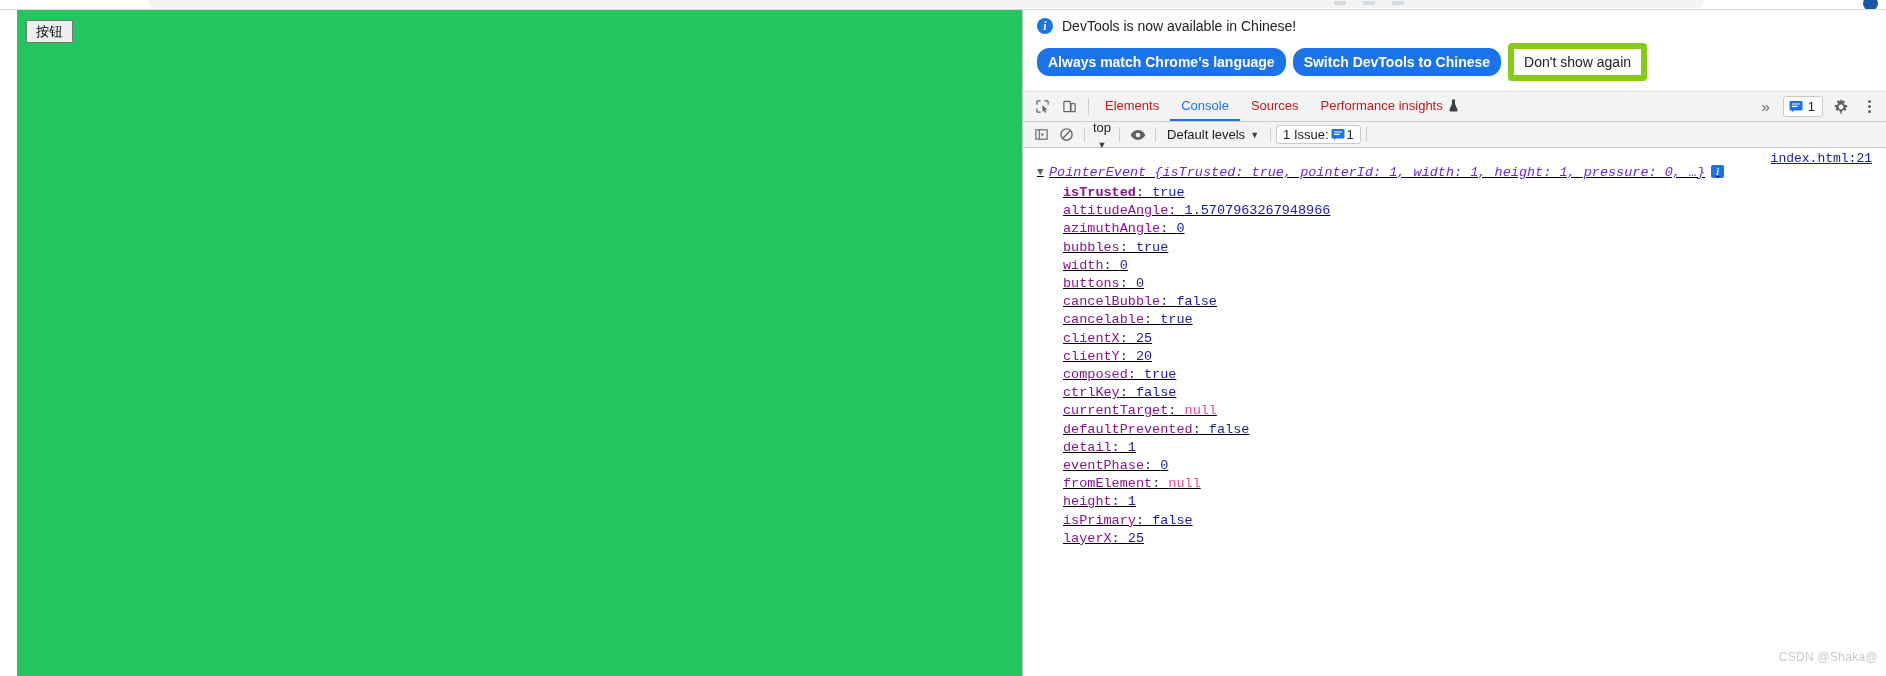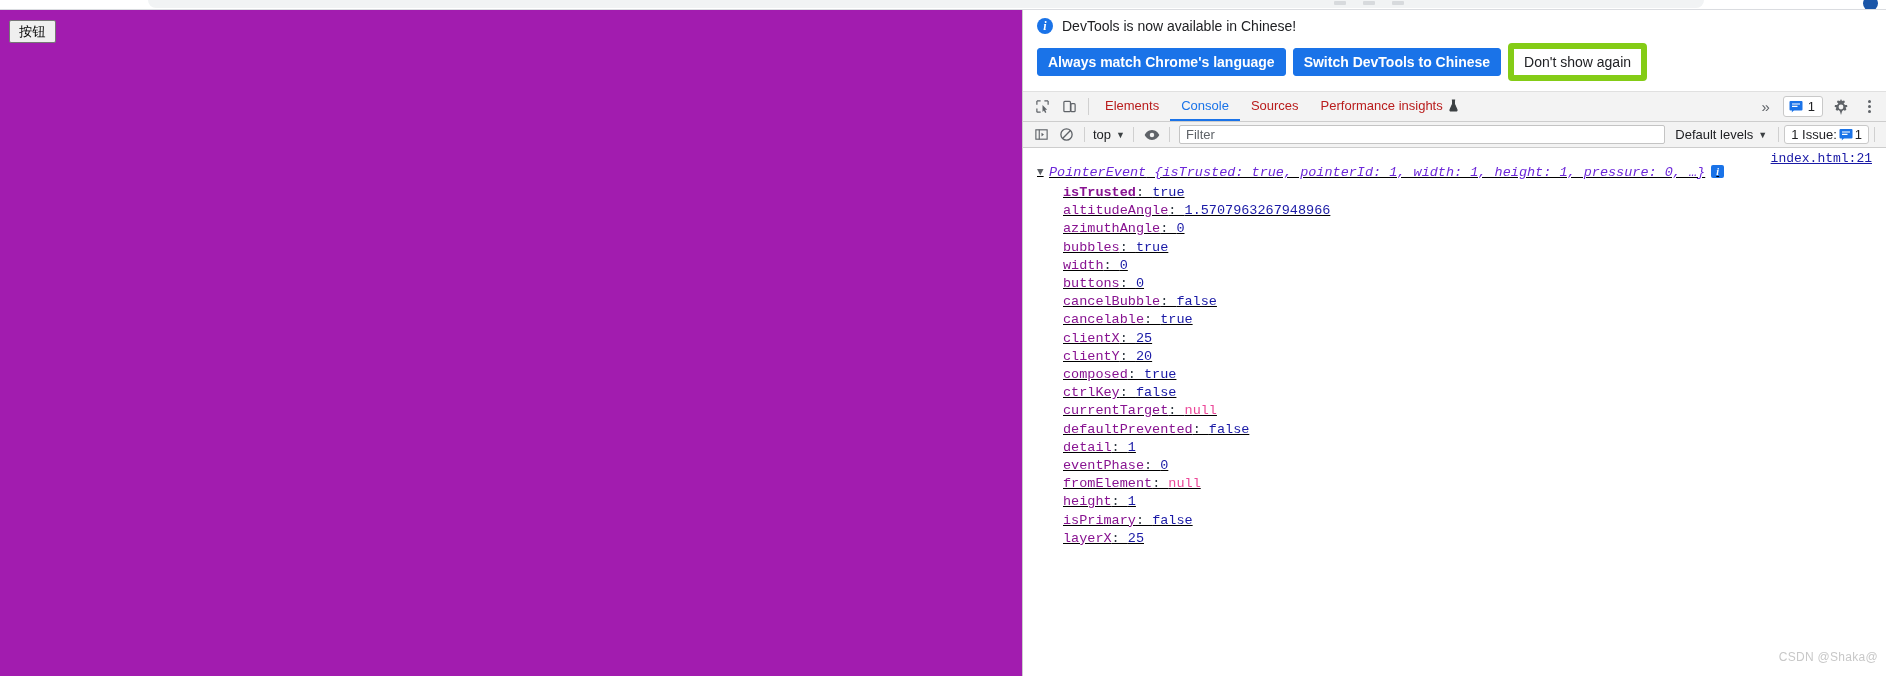--- a/index.html
+++ b/index.html
@@ -28,23 +28,23 @@
     position: absolute; right: 8px; top: -4px; width: 15px; height: 15px;
     border-radius: 50%; background: #1a56a8;
   }
   .chrome-sep {
     position: absolute; left: 0; top: 9px; width: 1886px; height: 1px;
     background: #dadce0;
   }
 
   
   .page-viewport {
-    position: absolute; left: 0; top: 10px;
+    position: absolute; left: 17px; top: 10px;
     width: 1022px; height: 666px;
-    background: #a21caf;
+    background: #22c55e;
     overflow: hidden;
   }
   .page-button {
     position: absolute; left: 9px; top: 10px;
     font-family: "Liberation Sans", sans-serif;
     font-size: 13.3px; line-height: 1;
     color: #000000;
     background: #efefef;
     border: 1px solid #767676;
     border-radius: 2px;
@@ -75,21 +75,21 @@
     background: #1a73e8; color: #fff;
     font-size: 12px; font-weight: bold; font-style: italic;
     font-family: "Liberation Serif", serif;
     display: flex; align-items: center; justify-content: center;
     flex: 0 0 auto;
   }
   .infobar-text { font-size: 14px; color: #202124; }
   .infobar-buttons { display: flex; align-items: center; gap: 7px; margin-top: 9px; }
   .btn-primary {
     background: #1a73e8; color: #ffffff;
-    border: 1px solid #1a73e8; border-radius: 3px;
+    border: 1px solid #1a73e8; border-radius: 12px;
     font-size: 14px; font-weight: 600;
     padding: 5px 10px; cursor: pointer;
     font-family: "Liberation Sans", sans-serif;
     white-space: nowrap;
   }
   .btn-plain {
     background: #ffffff; color: #202124;
     border: 6px solid #84cc16; border-radius: 4px;
     font-size: 14px; padding: 5px 10px; cursor: pointer;
     font-family: "Liberation Sans", sans-serif;
@@ -143,21 +143,21 @@
     padding: 0 6px;
   }
   .ct-btn {
     width: 25px; height: 20px;
     display: flex; align-items: center; justify-content: center;
     cursor: pointer;
   }
   .ct-div { width: 1px; height: 15px; background: #d0d0d0; margin: 0 5px; }
   .ct-select {
     display: flex; align-items: center; gap: 5px;
-    font-size: 13px; color: #202124; cursor: pointer; padding: 0 3px;
+    font-size: 13px; color: #202124; cursor: pointer; padding: 0 3px; flex-direction: column;
   }
   .caret { font-size: 9px; color: #3c4043; }
   .filter-input {
     flex: 1 1 auto; height: 19px;
     border: 1px solid #c4c4c4; border-radius: 2px;
     background: #ffffff;
     font-size: 13px; color: #202124;
     padding: 0 6px; margin: 0 4px;
     font-family: "Liberation Sans", sans-serif;
     outline: none;
@@ -338,21 +338,20 @@
         <span class="caret">▼</span>
       </div>
       <div class="ct-div"></div>
       <div class="ct-btn">
         <svg width="16" height="14" viewBox="0 0 18 14">
           <path d="M9 1.4C4.7 1.4 1.6 5 .8 7c.8 2 3.9 5.6 8.2 5.6S16.4 9 17.2 7c-.8-2-3.9-5.6-8.2-5.6z" fill="#5f6368"></path>
           <circle cx="9" cy="7" r="2.5" fill="#f3f3f3"></circle>
         </svg>
       </div>
       <div class="ct-div"></div>
-      <input class="filter-input" type="text" placeholder="Filter" style="">
       <div class="levels">
         <span>Default levels</span>
         <span class="caret">▼</span>
       </div>
       <div class="ct-div"></div>
       <div class="issue-pill2">
         <span>1 Issue:</span>
         <svg width="14" height="13" viewBox="0 0 14 13">
           <rect x="0.5" y="1" width="13" height="9.5" rx="1" fill="#1a73e8"></rect>
           <path d="M3 9.8l-.2 2.6 2.6-2.6z" fill="#1a73e8"></path>

